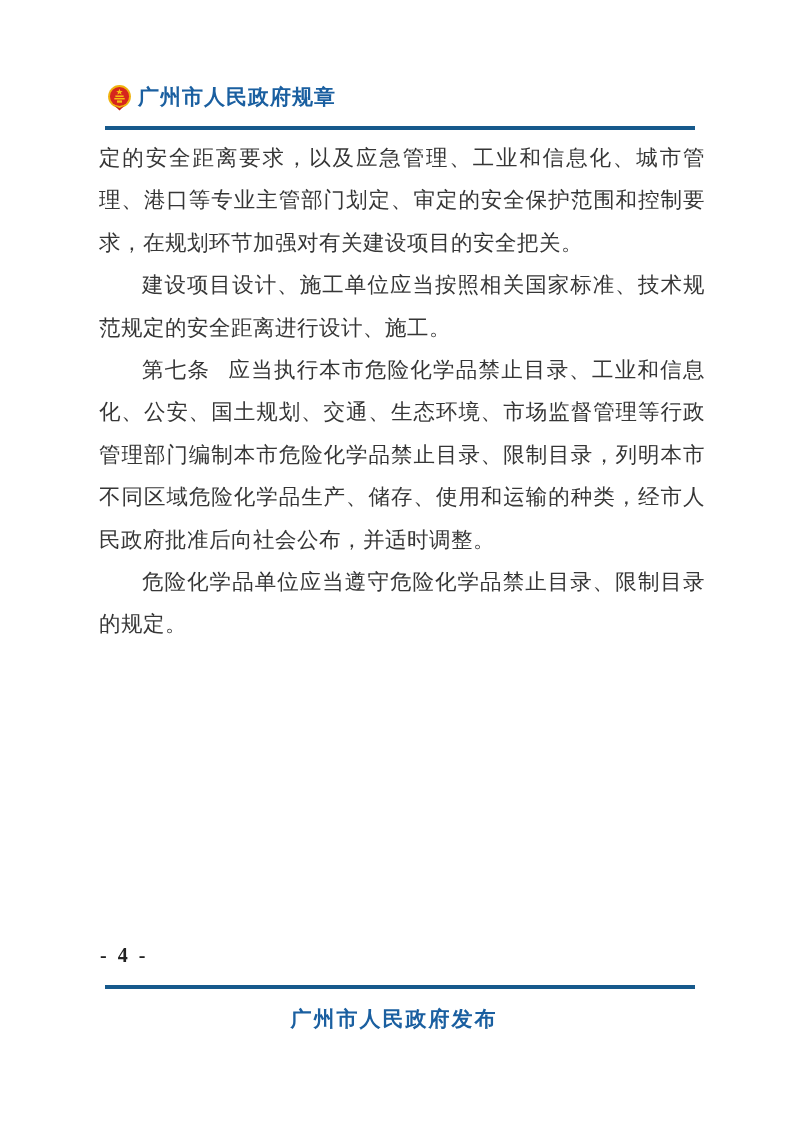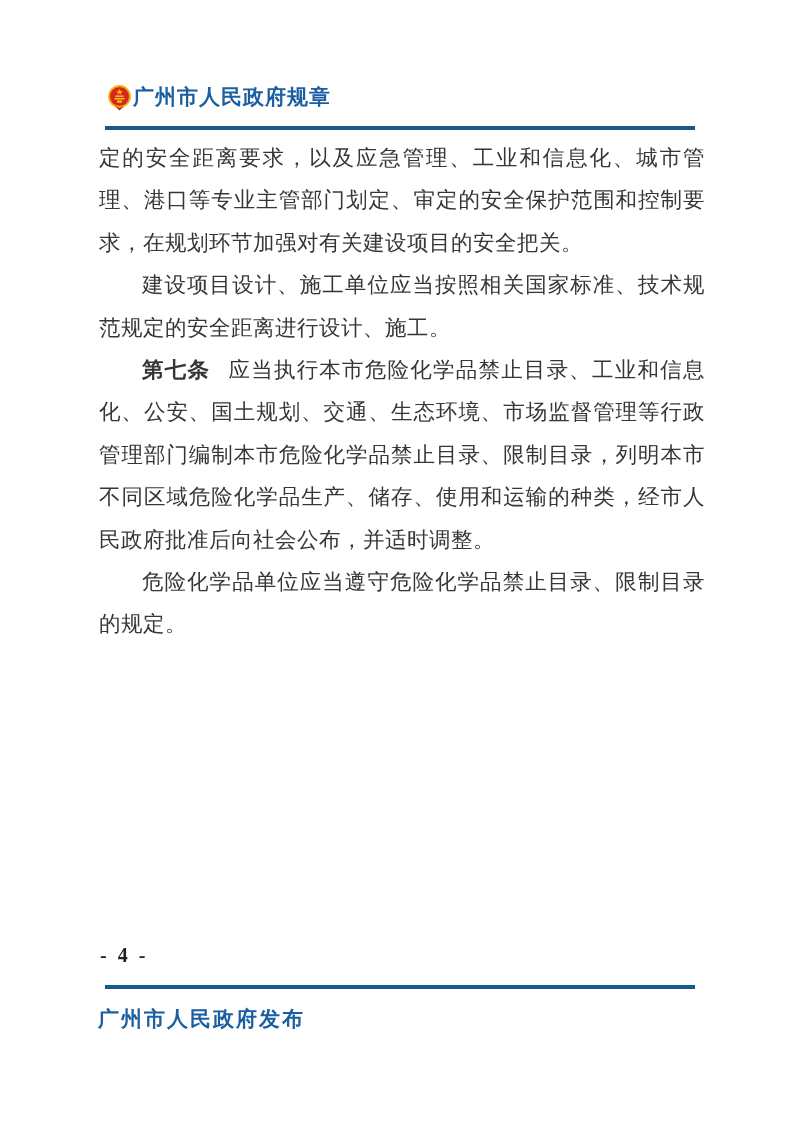--- a/index.html
+++ b/index.html
@@ -1,39 +1,39 @@
 <!DOCTYPE html>
 <html><head>
 <meta charset="utf-8">
 <style>
   html,body{margin:0;padding:0;}
   body{background:#ffffff;}
   .page{position:relative;width:793px;height:1122px;background:#ffffff;overflow:hidden;
         font-family:"Liberation Serif",serif;}
   
-  .header{position:absolute;left:106px;top:83px;display:flex;align-items:center;}
+  .header{position:absolute;left:106px;top:83px;display:flex;align-items:center;gap:5px;}
   .emblem{width:27px;height:27px;flex:0 0 auto;display:inline-block;}
   .header-title{font-family:"Liberation Sans",sans-serif;font-weight:bold;font-size:21px;
                 color:#1a5fa0;letter-spacing:1px;white-space:nowrap;}
   .header-rule{position:absolute;left:105px;top:126px;width:590px;height:4px;background:#16598c;}
   
   .content{position:absolute;left:99px;top:137px;width:606px;
            font-family:"Liberation Serif",serif;font-size:21.5px;line-height:42.4px;
            color:#363636;text-align:justify;text-justify:inter-character;letter-spacing:0.5px;}
   .para{margin:0;}
   .para.indent{text-indent:2em;}
-  .lead{font-family:"Liberation Sans",sans-serif;font-weight:bold;margin-right:0.85em;}
+  .lead{font-family:"Liberation Sans",sans-serif;font-weight:normal;margin-right:0.85em;}
   .chapter{margin:24px 0 46px 0;text-align:center;text-indent:0;
            font-family:"Liberation Sans",sans-serif;font-weight:bold;font-size:22px;
            color:#3a3a3a;letter-spacing:1px;}
   
   .footer-page{position:absolute;left:100px;top:944px;font-family:"Liberation Serif",serif;
                font-size:20px;color:#222222;letter-spacing:3px;font-weight:bold;}
   .footer-rule{position:absolute;left:105px;top:985px;width:590px;height:4px;background:#16598c;}
-  .footer-pub{position:absolute;left:98px;top:1005px;width:566px;text-align:left;
+  .footer-pub{position:absolute;left:111px;top:1005px;width:566px;text-align:center;
               font-family:Liberation Sans, sans-serif;font-weight:bold;font-size:21px;
               color:#1a5fa0;letter-spacing:2px;}
 </style>
 </head>
 <body>
 
 <div class="page">
 
   <div class="header">
     <span class="emblem">

